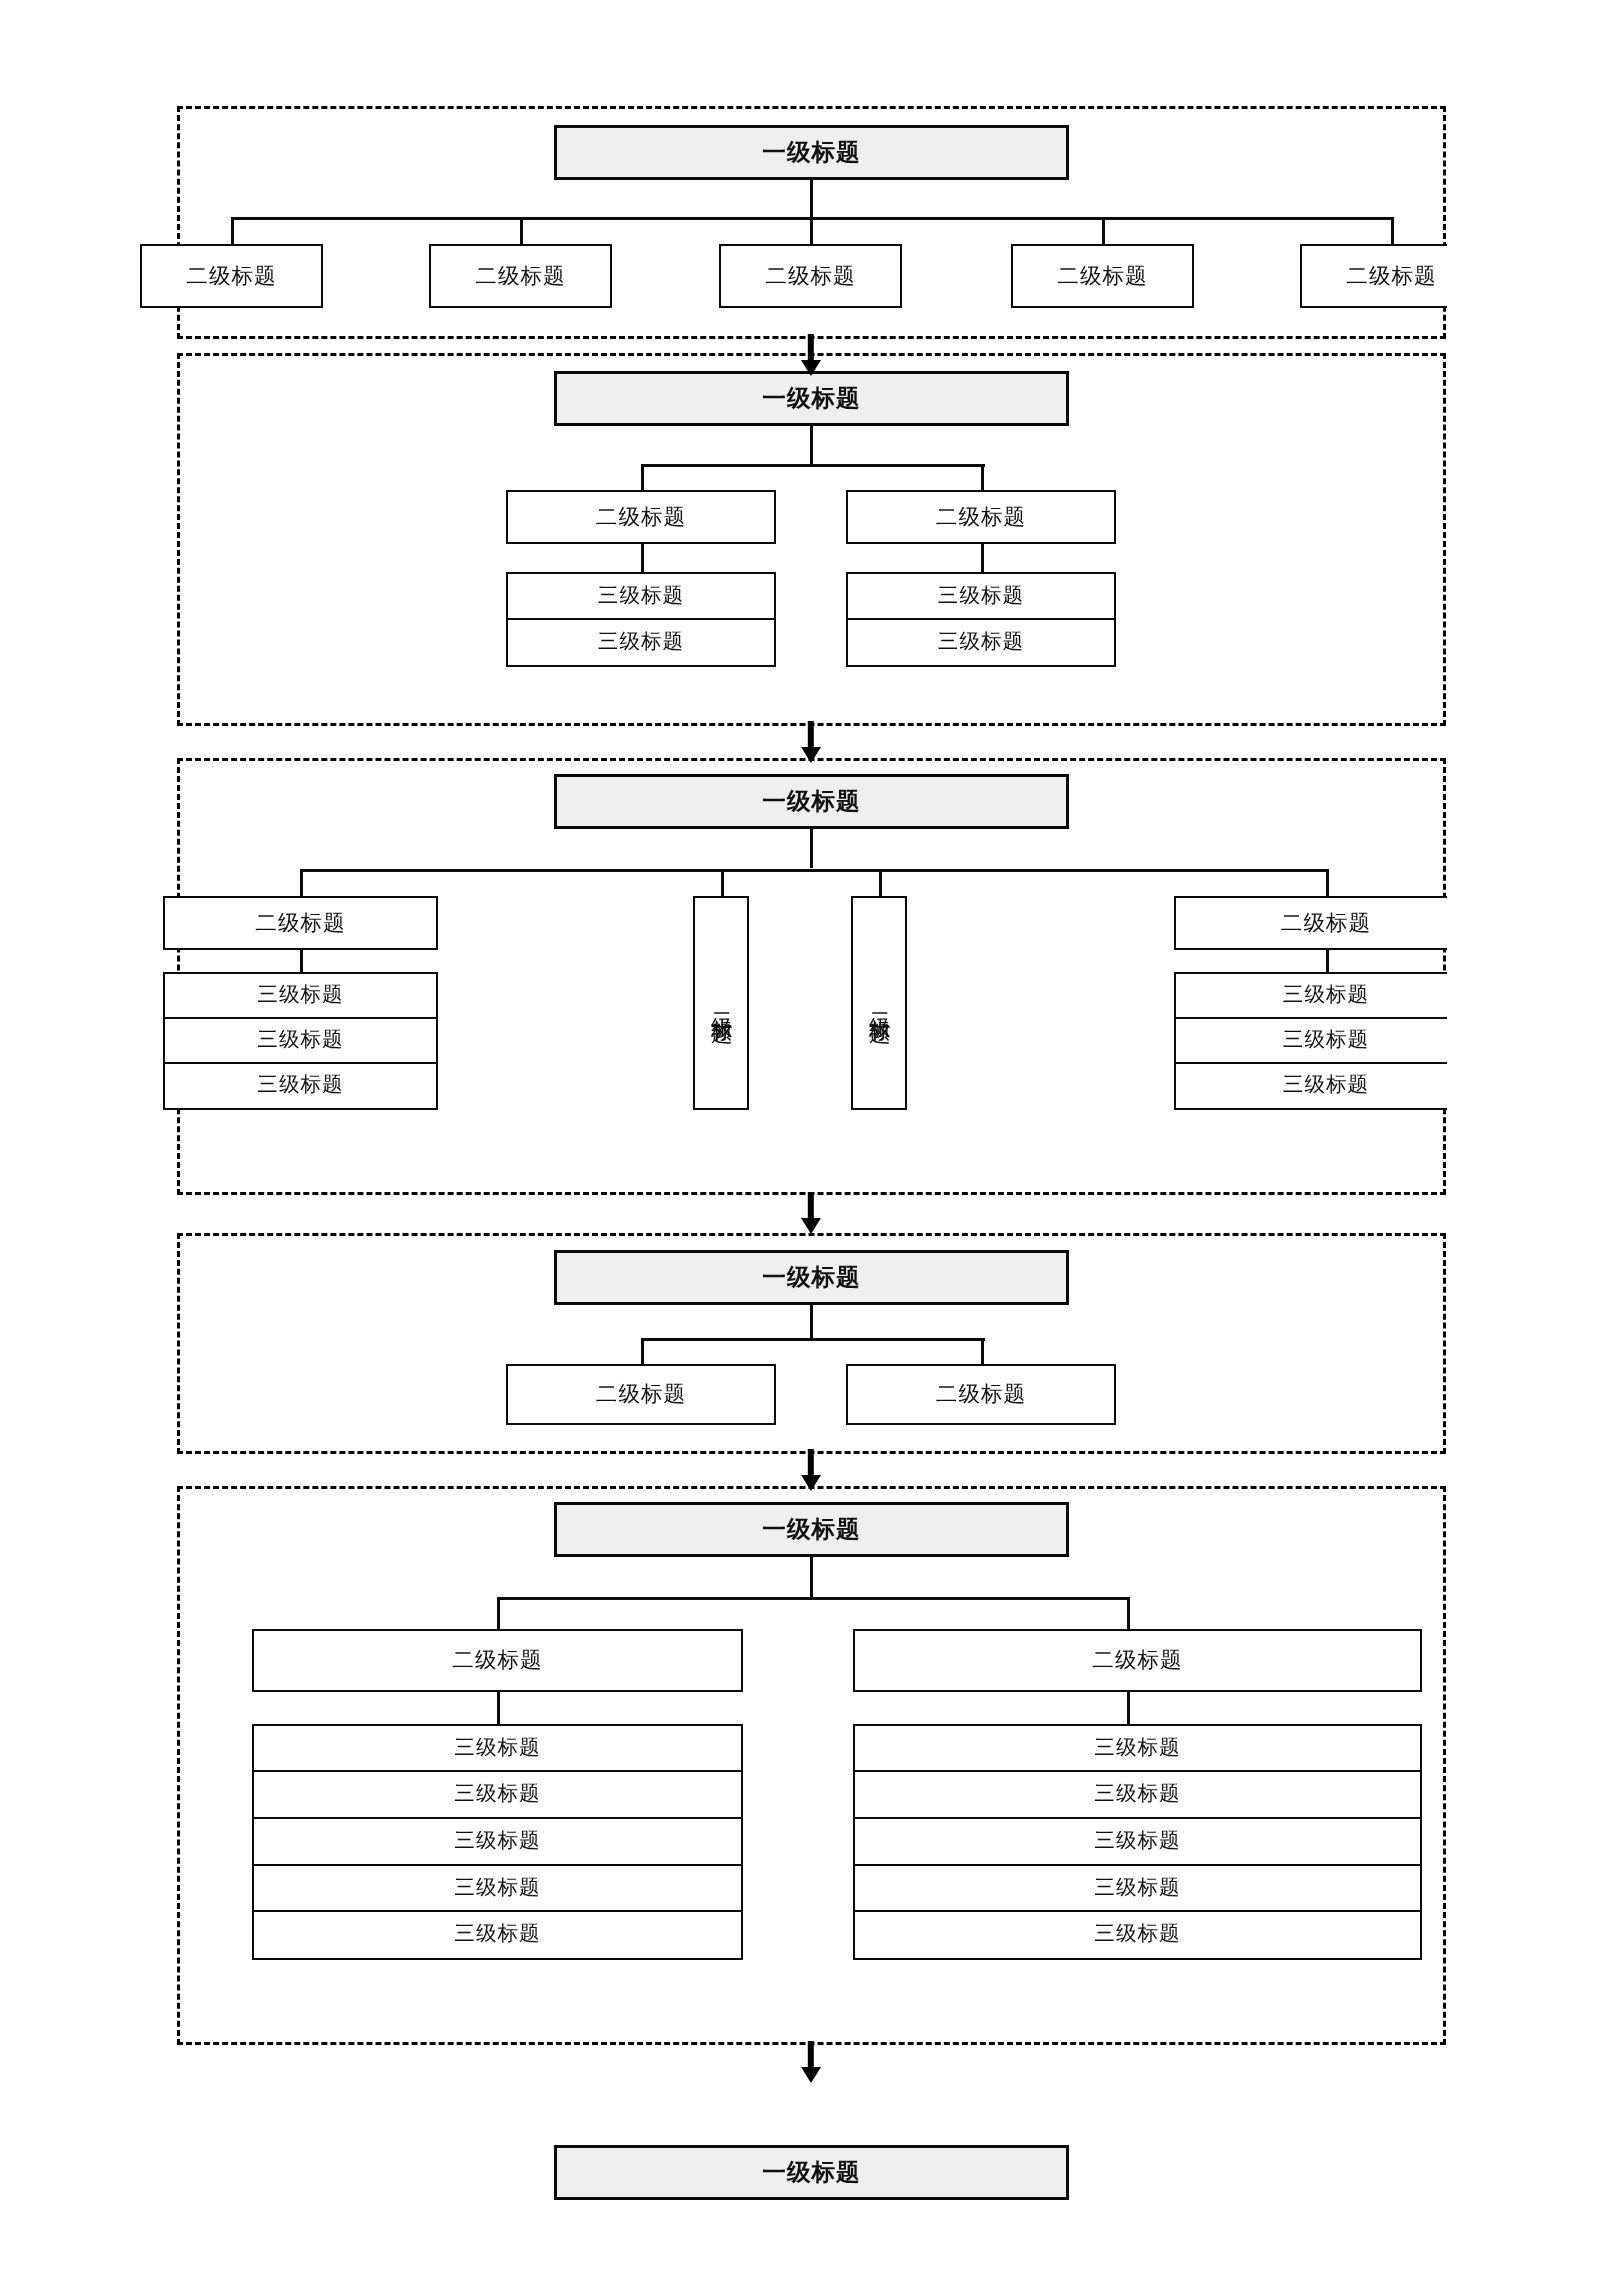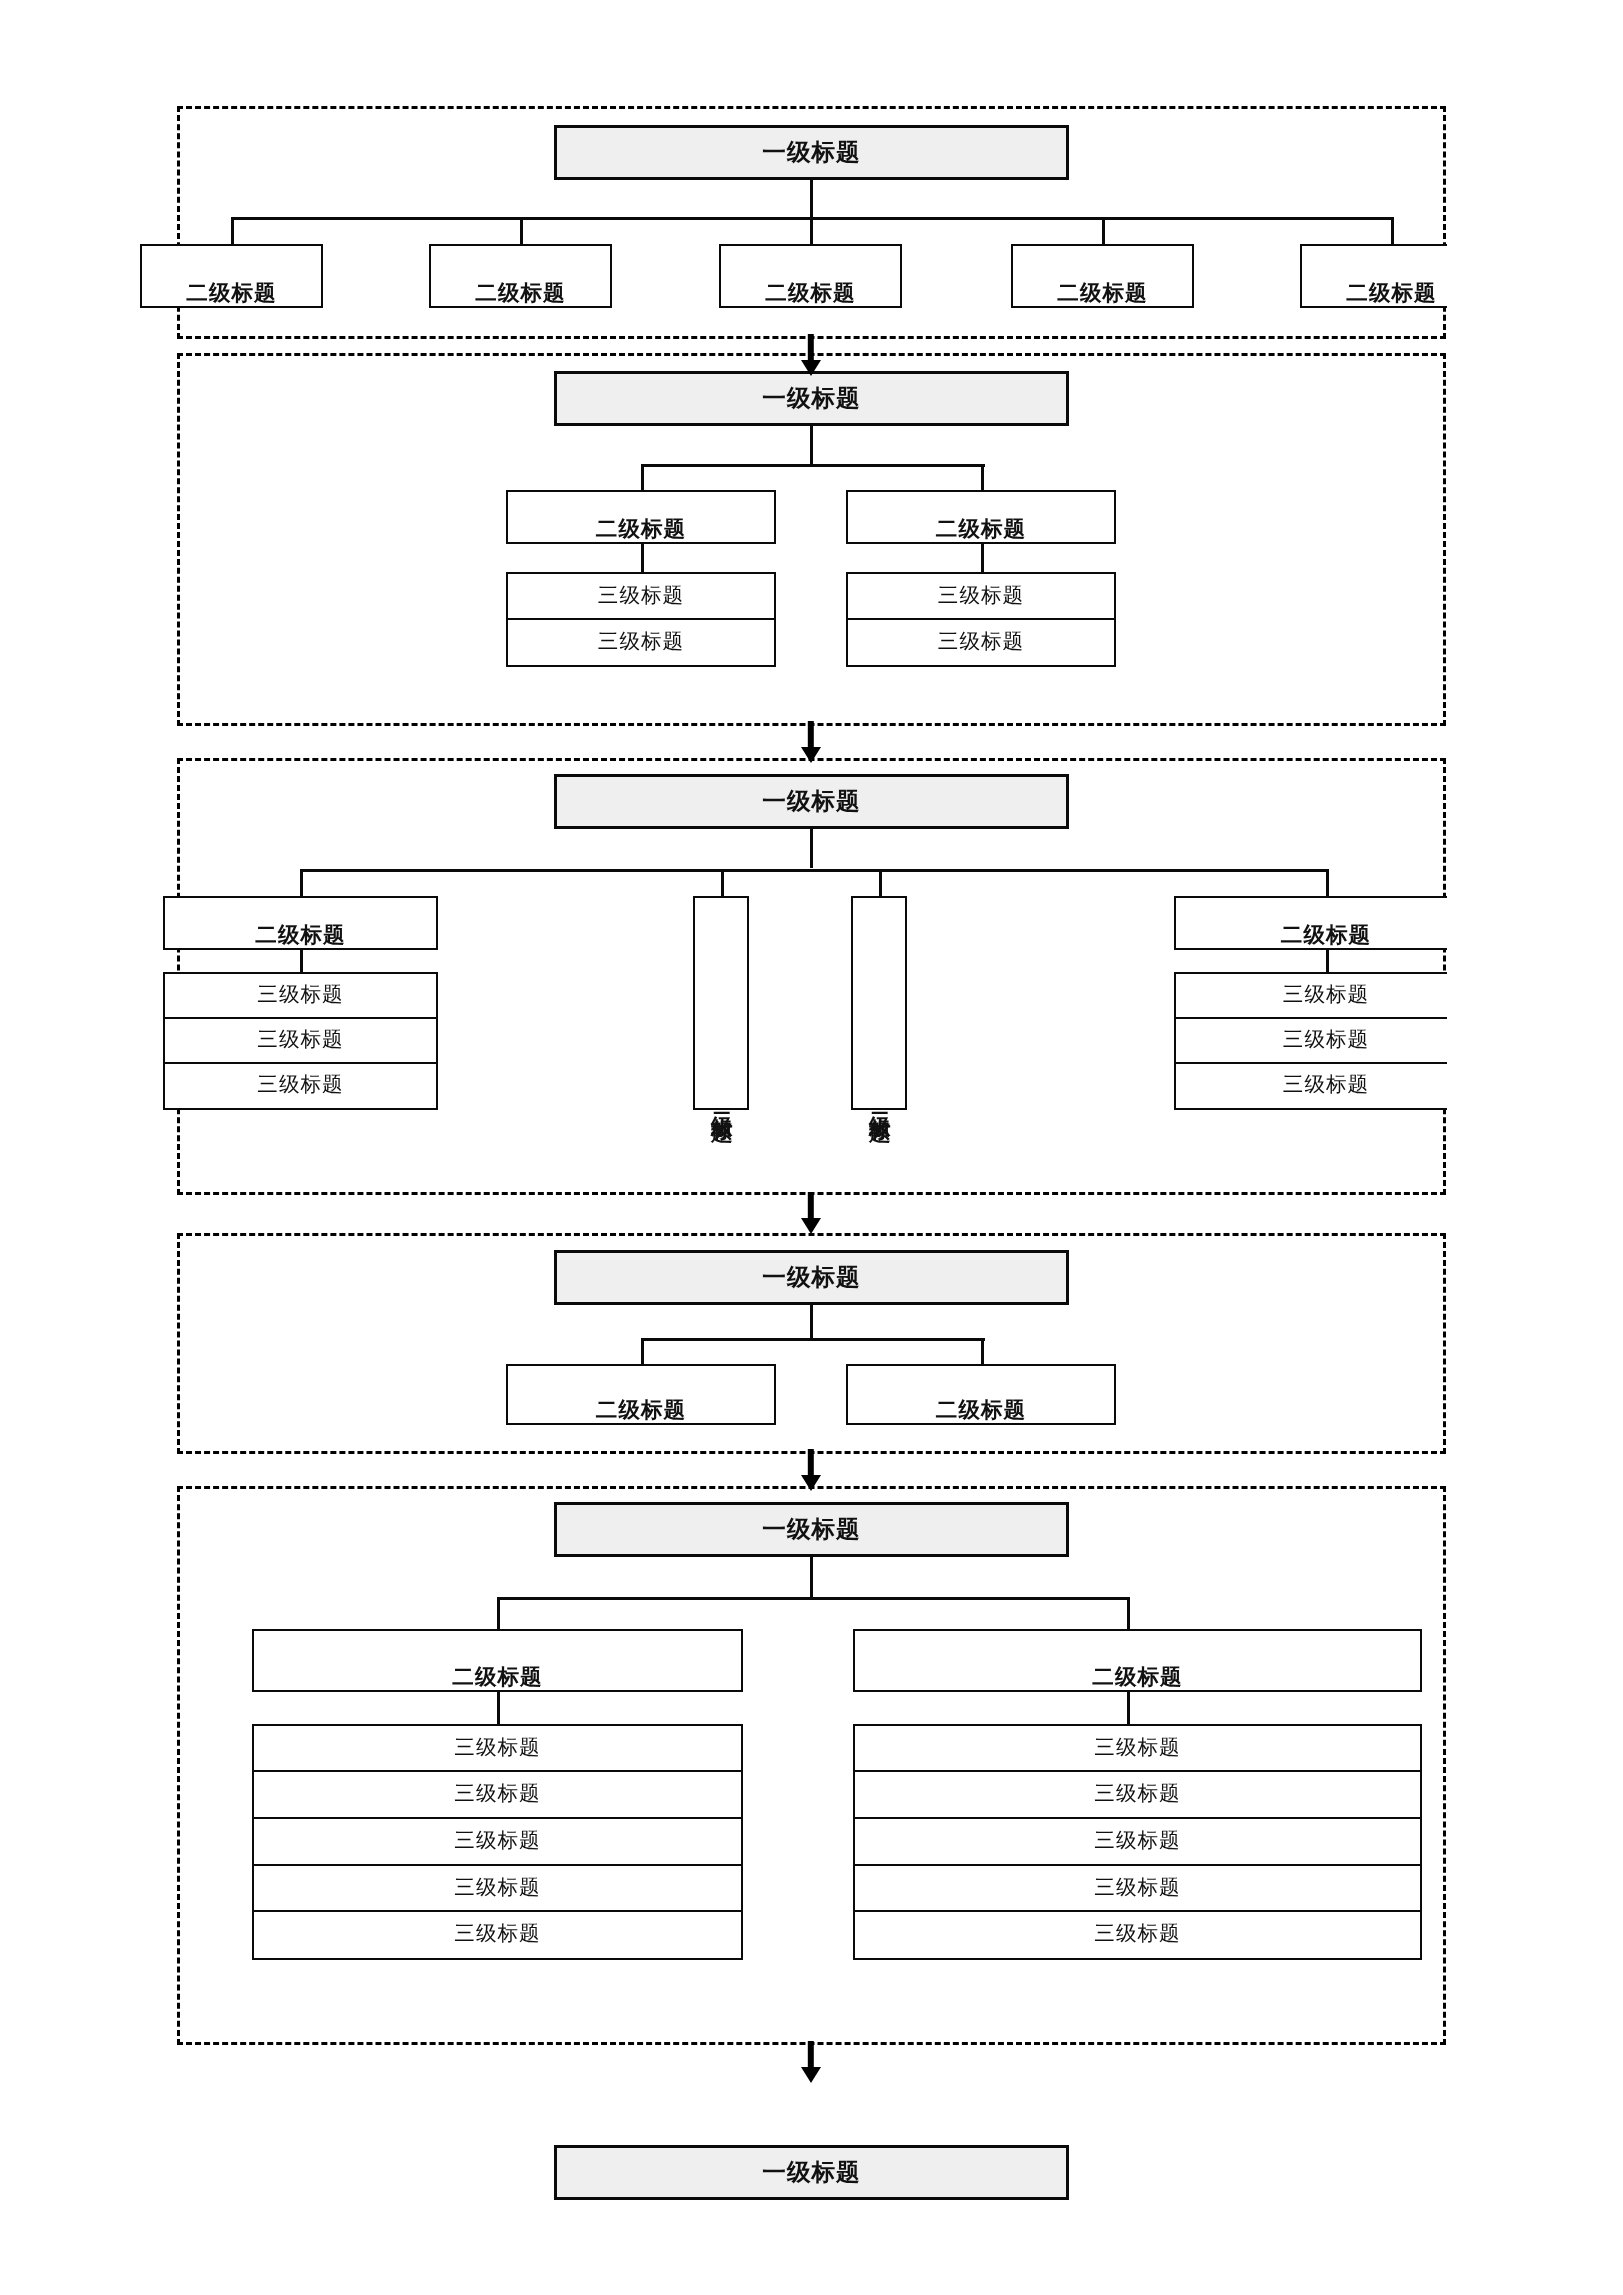--- a/index.html
+++ b/index.html
@@ -40,22 +40,21 @@
     z-index: 4;
   }
   .node.lvl1 {
     background: #efefef;
     border-width: 3.4px;
     font-size: 23.6px;
     font-weight: 700;
   }
   .node.lvl2 {
     font-size: 21.6px;
-    font-weight: 700;
-    align-items: flex-end;
+    font-weight: 400;
   }
   .node.lvl3 {
     font-size: 20.6px;
     font-weight: 400;
     font-family: Liberation Mono, monospace;
   }
   .node .lbl {
     display: block;
     line-height: 1.15;
     letter-spacing: 1px;

